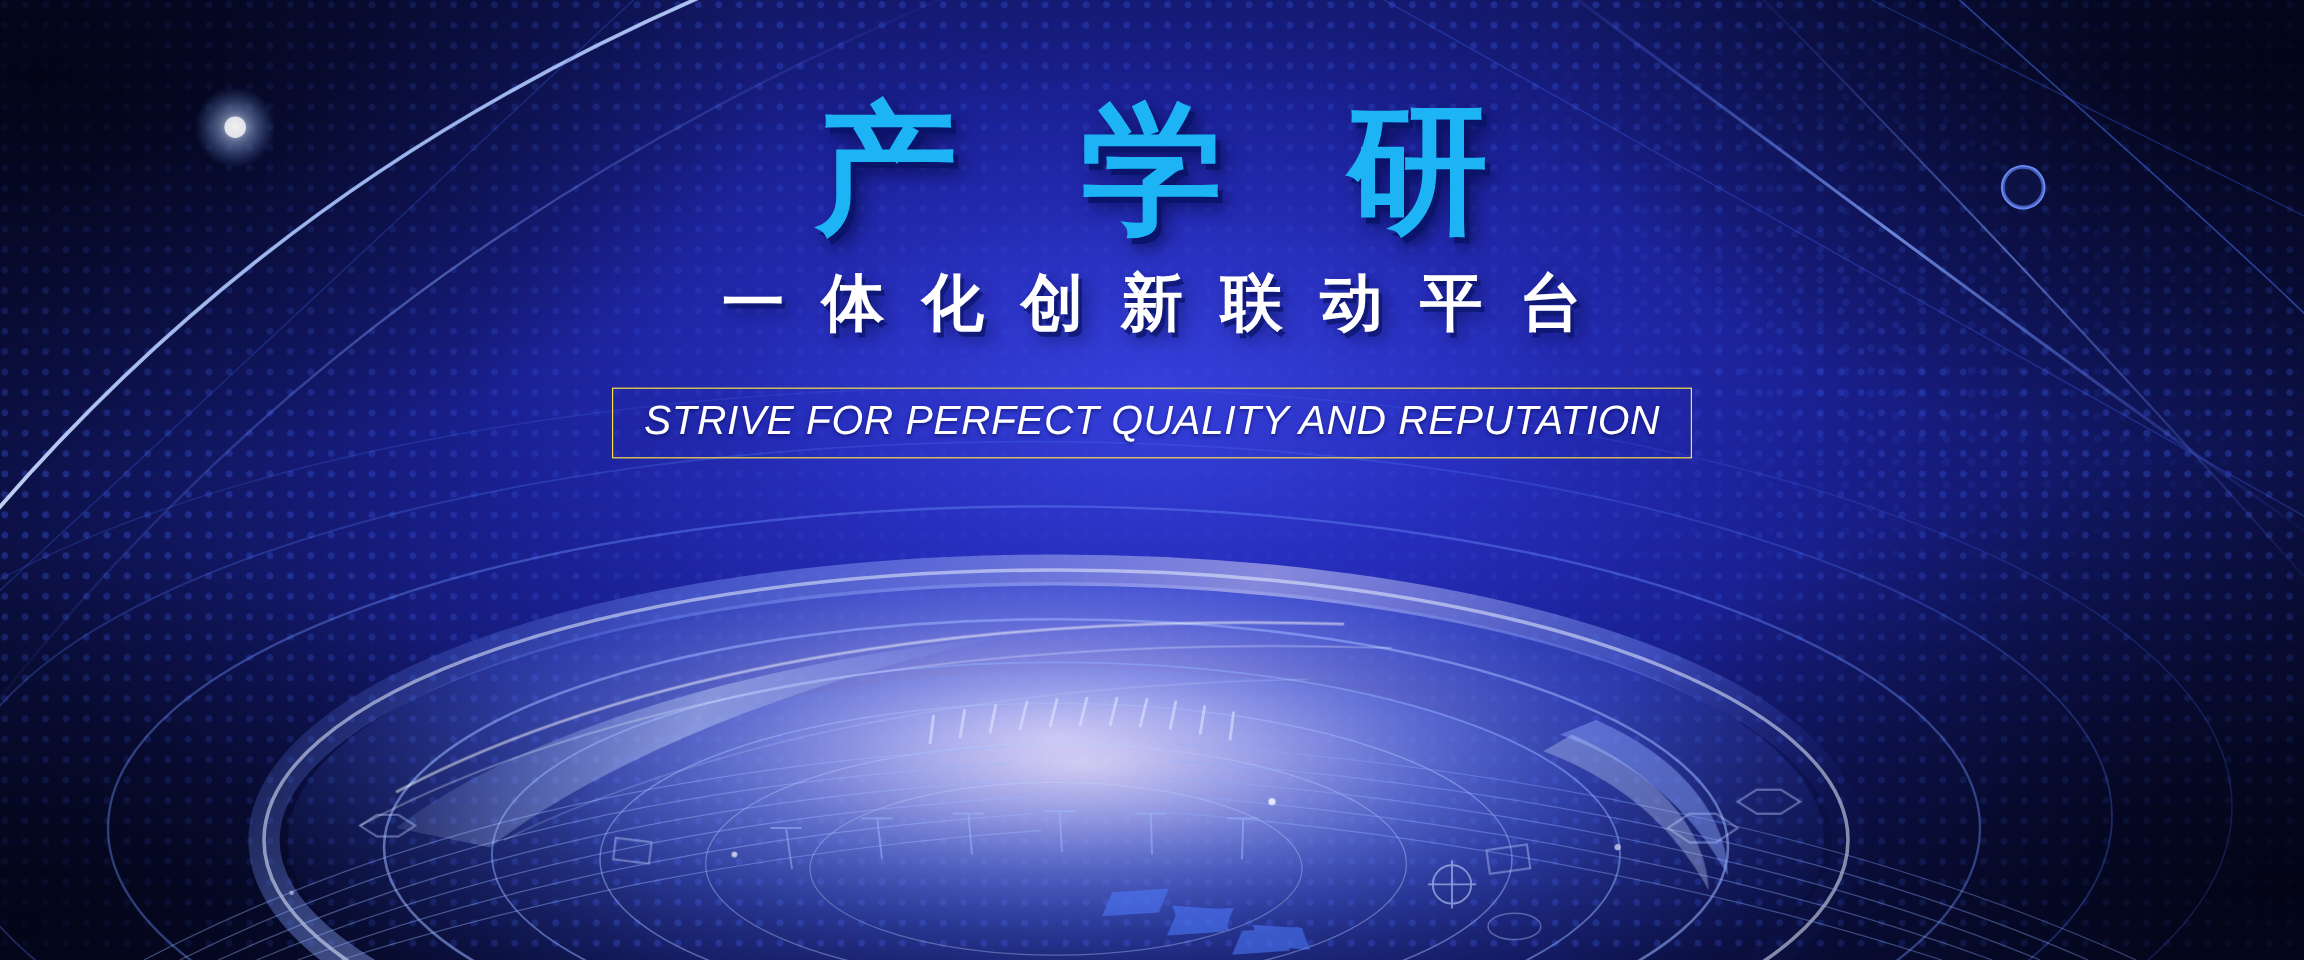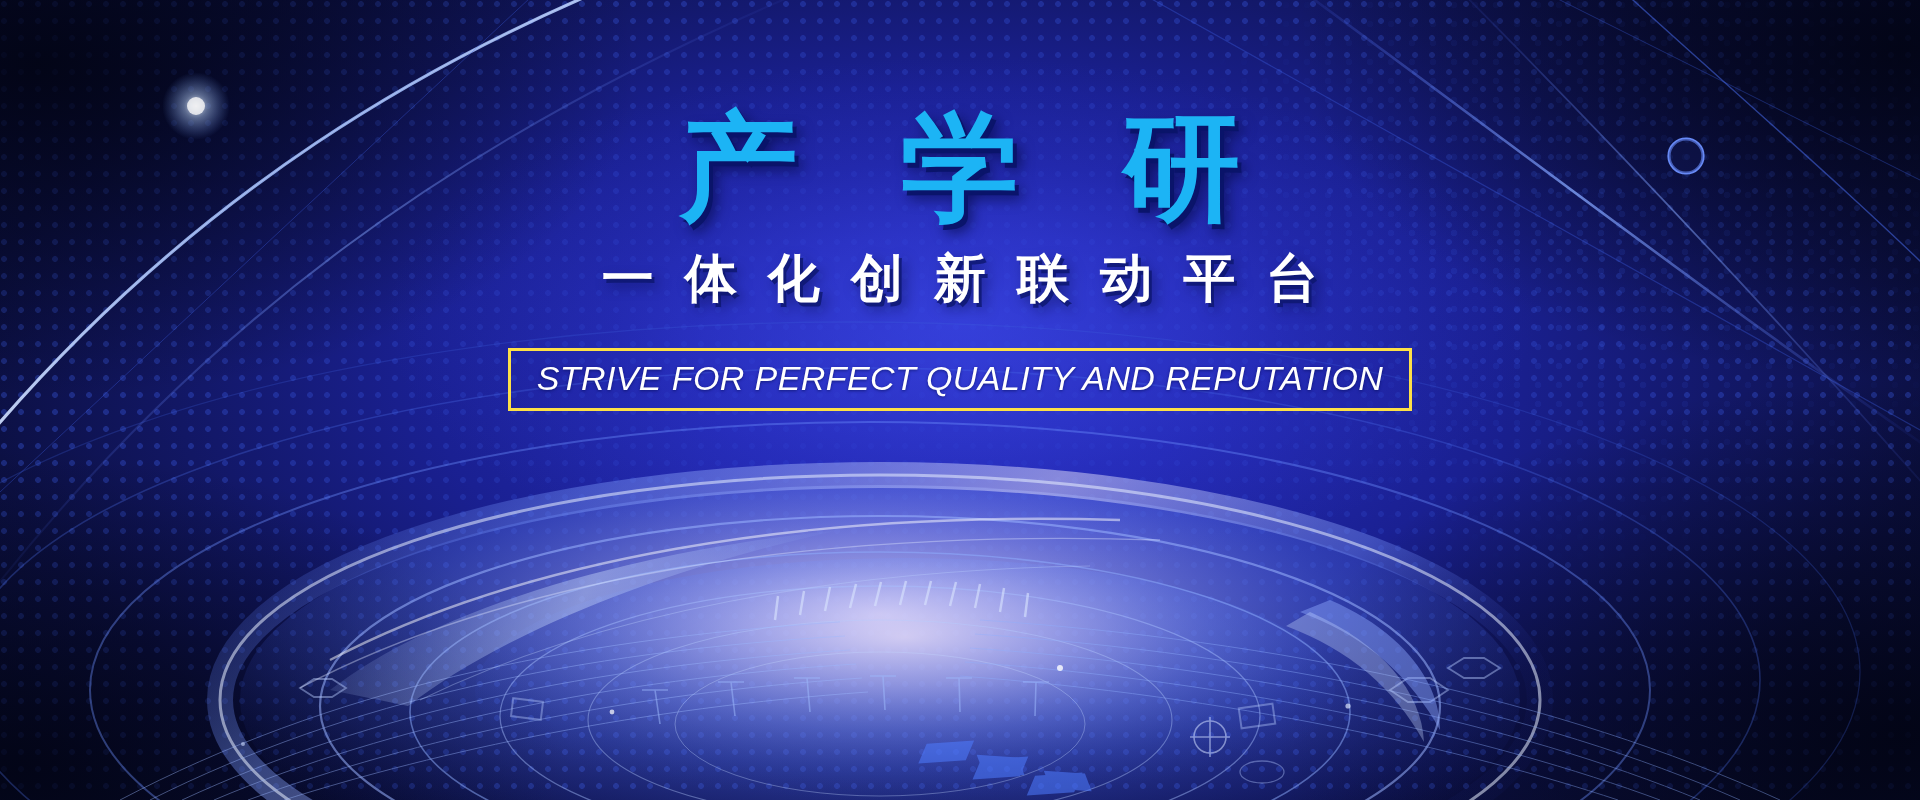--- a/index.html
+++ b/index.html
@@ -60,21 +60,21 @@
   #svg-art{position:absolute;inset:0;width:1920px;height:800px;}
 
   
   #content{
     position:absolute;left:0;right:0;top:0;
     width:1920px;height:800px;
     display:flex;flex-direction:column;align-items:center;
   }
 
   #title-main{
-    margin-top:108px;
+    margin-top:83px;
     font-size:118px;
     line-height:1;
     font-weight:bold;
     letter-spacing:.30em;
     text-indent:.30em;
     color:#1cb4f5;
     text-shadow:
        4px 5px 0 rgba(10,20,105,.95),
        7px 8px 14px rgba(5,10,70,.75);
     white-space:nowrap;
@@ -89,21 +89,21 @@
     text-indent:.16em;
     color:#ffffff;
     text-shadow:
        3px 4px 0 rgba(12,22,110,.80),
        6px 7px 13px rgba(6,10,60,.55);
     white-space:nowrap;
   }
 
   #tagline-box{
     margin-top:44px;
-    border:3px solid #fde047;
+    border:1px solid #fde047;
     padding:9px 26px 11px 26px;
     background:rgba(26,38,170,.06);
     text-align:center;
   }
   #tagline-text{
     font-size:34px;
     line-height:1.08;
     font-style:italic;
     font-weight:normal;
     letter-spacing:.012em;

